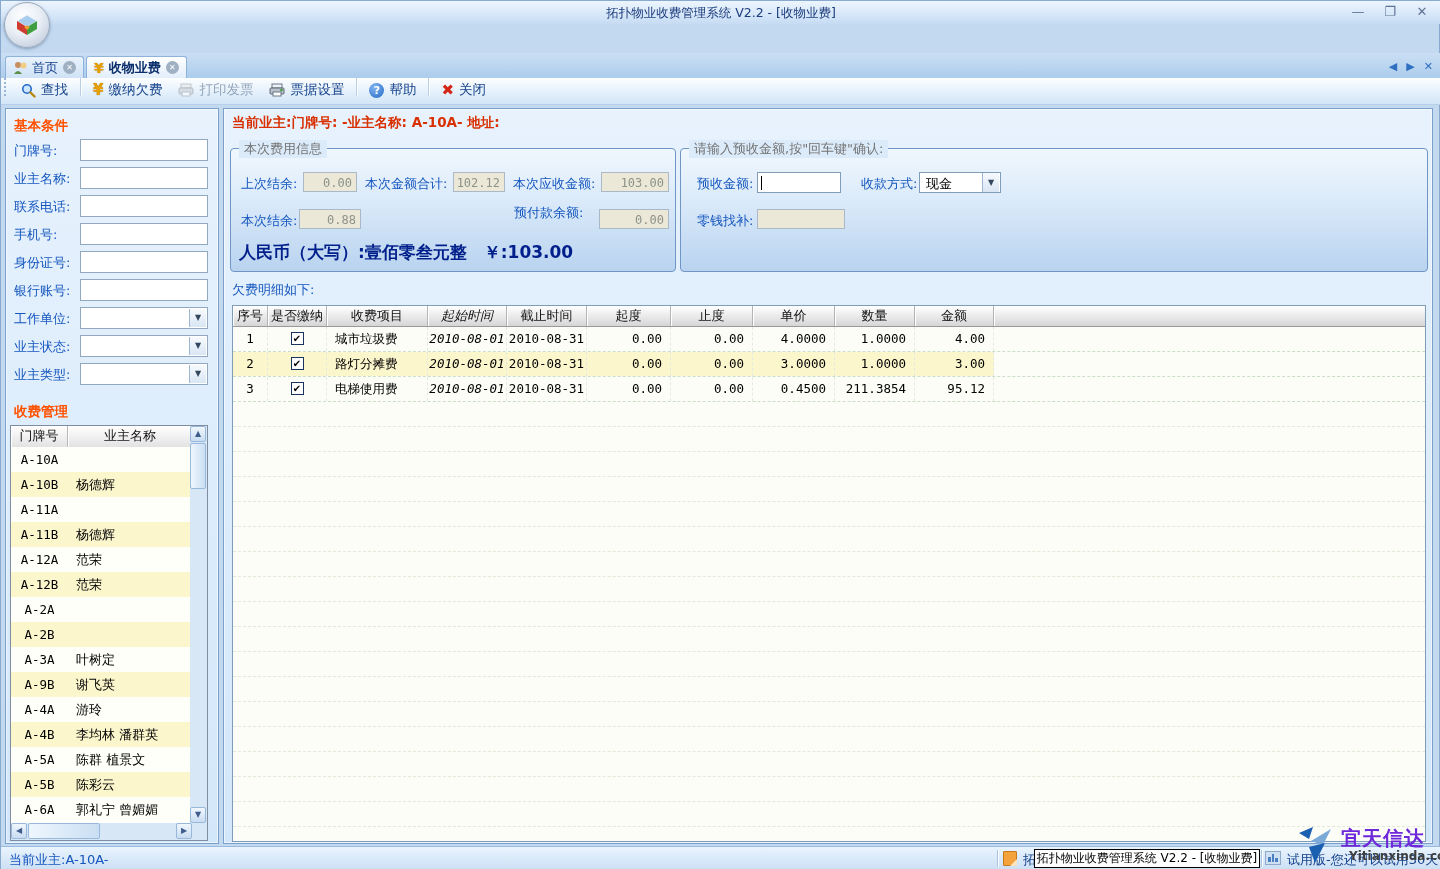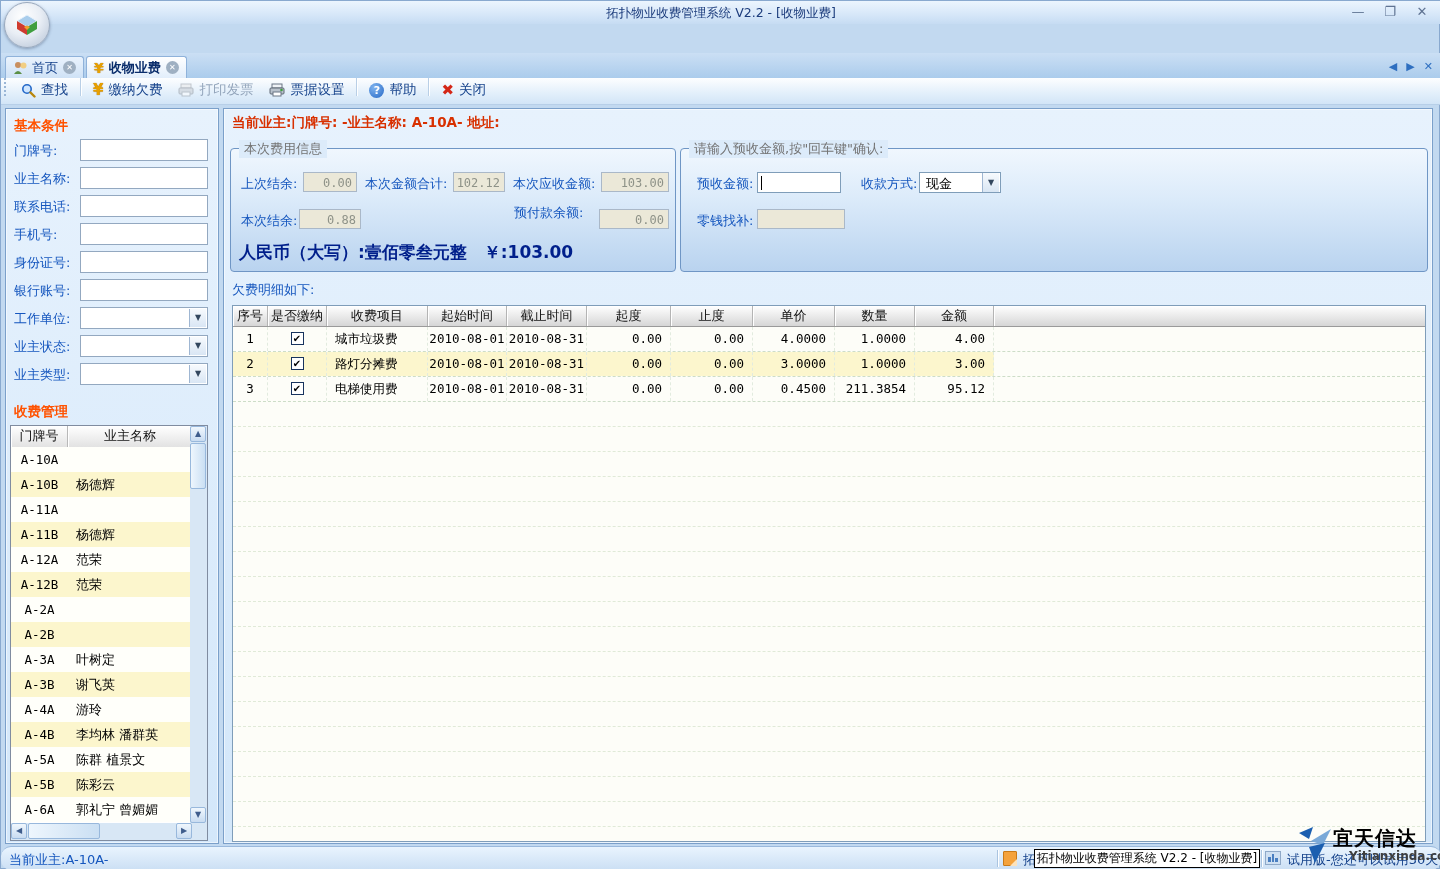--- a/index.html
+++ b/index.html
@@ -112,45 +112,45 @@
   .ft-header { display:flex; height:21px; background:linear-gradient(180deg,#ffffff,#d6d6d6);
     border-bottom:1px solid #9a9a9a; }
   .ft-hcell { border-right:1px solid #b4b4b4; box-shadow:inset 1px 1px 0 #fff; text-align:center;
     line-height:20px; font-size:13px; color:#111; }
   .trow { display:flex; height:25px; border-bottom:1px dashed #cdddc8; background:#fdfdf8; }
   .trow.alt .tc { background:#fcf6cd; }
   .trow.alt .cfill { background:#fdfdf8; }
   .tc { line-height:24px; font-size:12.5px; border-right:1px dashed #e2ebdf; overflow:hidden; white-space:nowrap; }
   .num { font-family:"DejaVu Sans Mono",monospace; text-align:right; padding-right:8px; font-size:12.5px; }
   .ctr { text-align:center; font-family:"DejaVu Sans Mono",monospace; font-size:12.5px; }
-  .c0{width:35px;} .c1{width:59px;} .c2{width:101px;padding-left:8px;} .c3{width:79px;} .c4{width:80px;}
+  .c0{width:35px;} .c1{width:59px;} .c2{width:101px;padding-left:8px;} .c3{width:79px;font-style:italic;} .c4{width:80px;}
   .c5{width:84px;} .c6{width:82px;} .c7{width:82px;} .c8{width:80px;} .c9{width:79px;} .cfill{flex:1;border-right:none;}
   .cb { width:13px; height:13px; margin:5px auto 0; background:#fff; border:1px solid #18335e;
     font-size:10px; line-height:12px; text-align:center; color:#000; font-weight:bold; }
 
   
   #statusbar { position:absolute; left:0; top:845px; width:1440px; height:24px;
-    background:linear-gradient(180deg,#e9f4fe 0%,#cbdff4 100%); border-top:1px solid #9ab9dd;border-radius:10px; }
+    background:linear-gradient(180deg,#e9f4fe 0%,#cbdff4 100%); border-top:1px solid #9ab9dd; }
   #status-left { position:absolute; left:8px; top:4px; color:#1556be; font-size:13px; }
   .ssep { position:absolute; top:3px; width:1px; height:17px; background:#aac4e0; box-shadow:1px 0 0 #fff; }
   #note-icon { position:absolute; left:1002px; top:4px; width:14px; height:15px; background:#f4a23c;
     border:1px solid #c97a18; border-radius:1px; }
   #note-icon:after { content:""; position:absolute; right:-1px; bottom:-1px; border-style:solid;
     border-width:0 0 7px 7px; border-color:transparent transparent #fce3bd transparent; }
   #taskbar-text { position:absolute; left:1022px; top:4px; color:#15428b; font-size:13px; }
   #status-tooltip { position:absolute; left:1033px; top:2px; width:226px; height:19px; background:#fff;
     border:1px solid #000; font-size:12px; line-height:17px; text-align:center; color:#000; z-index:5; }
   #chart-icon { position:absolute; left:1264px; top:4px; width:16px; height:14px; background:#cfe0f2;
     border:1px solid #8fa9c8; display:flex; align-items:flex-end; gap:1px; padding:2px; }
   #chart-icon i { display:block; width:3px; background:#4a7fc1; }
   #trial-text { position:absolute; left:1286px; top:4px; color:#15428b; font-size:13px; }
 
   
   #watermark { position:absolute; left:1296px; top:822px; width:144px; height:47px; z-index:50; }
-  #wm-brand { position:absolute; left:36px; top:2px; color:#000000; font-weight:bold; font-size:20px;
+  #wm-brand { position:absolute; left:44px; top:2px; color:#6d28d9; font-weight:bold; font-size:20px;
     letter-spacing:1px; }
   #wm-site { position:absolute; left:52px; top:26px; color:#3f3f3f; font-weight:bold; font-size:12px; }
 </style>
 </head>
 <body>
 
 <div id="window">
 
   <div id="titlebar">
     <div id="title-text">拓扑物业收费管理系统 V2.2 - [收物业费]</div>
@@ -320,21 +320,21 @@
           </div>
           <div class="olrow alt">
             <div class="olc1">A-2B</div>
             <div class="olc2"></div>
           </div>
           <div class="olrow">
             <div class="olc1">A-3A</div>
             <div class="olc2">叶树定</div>
           </div>
           <div class="olrow alt">
-            <div class="olc1">A-3B</div>
+            <div class="olc1">A-9B</div>
             <div class="olc2">谢飞英</div>
           </div>
           <div class="olrow">
             <div class="olc1">A-4A</div>
             <div class="olc2">游玲</div>
           </div>
           <div class="olrow alt">
             <div class="olc1">A-4B</div>
             <div class="olc2">李均林 潘群英</div>
           </div>

